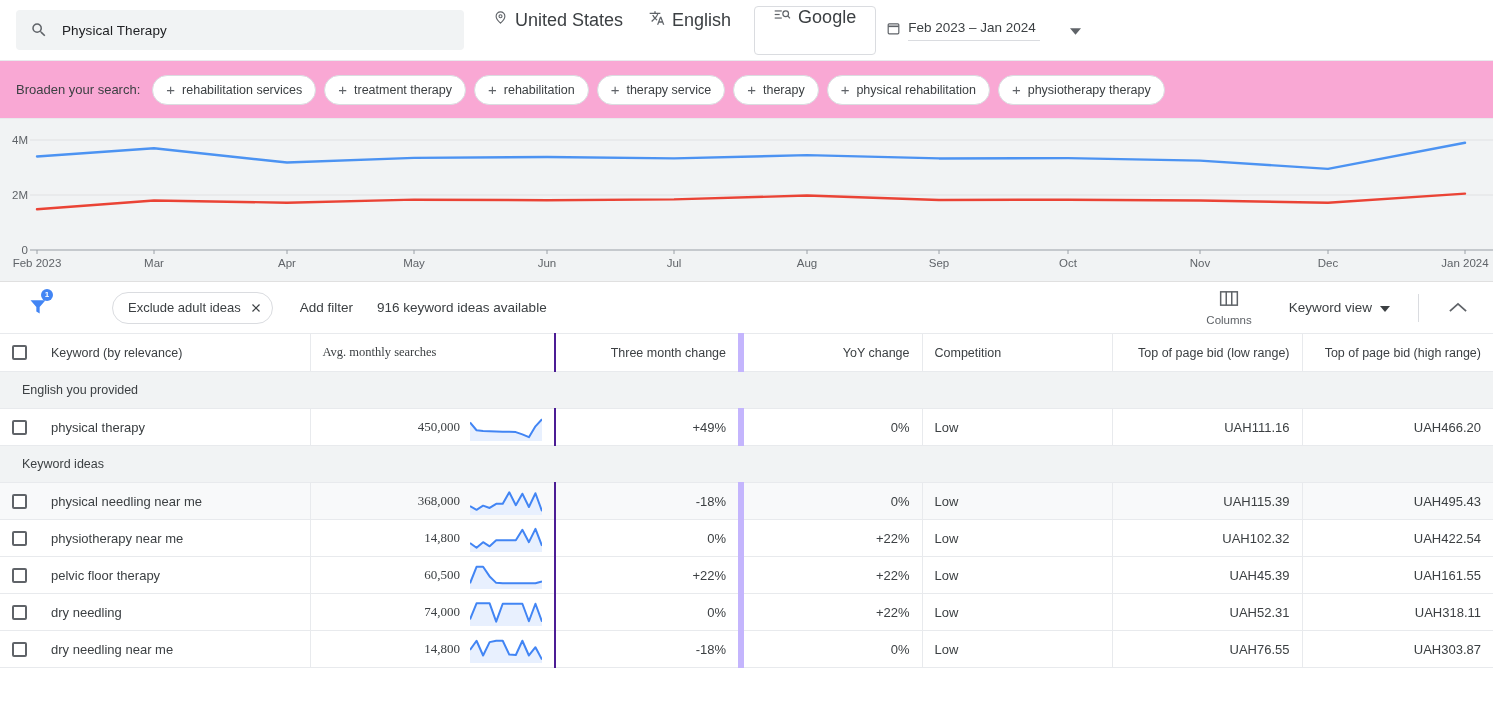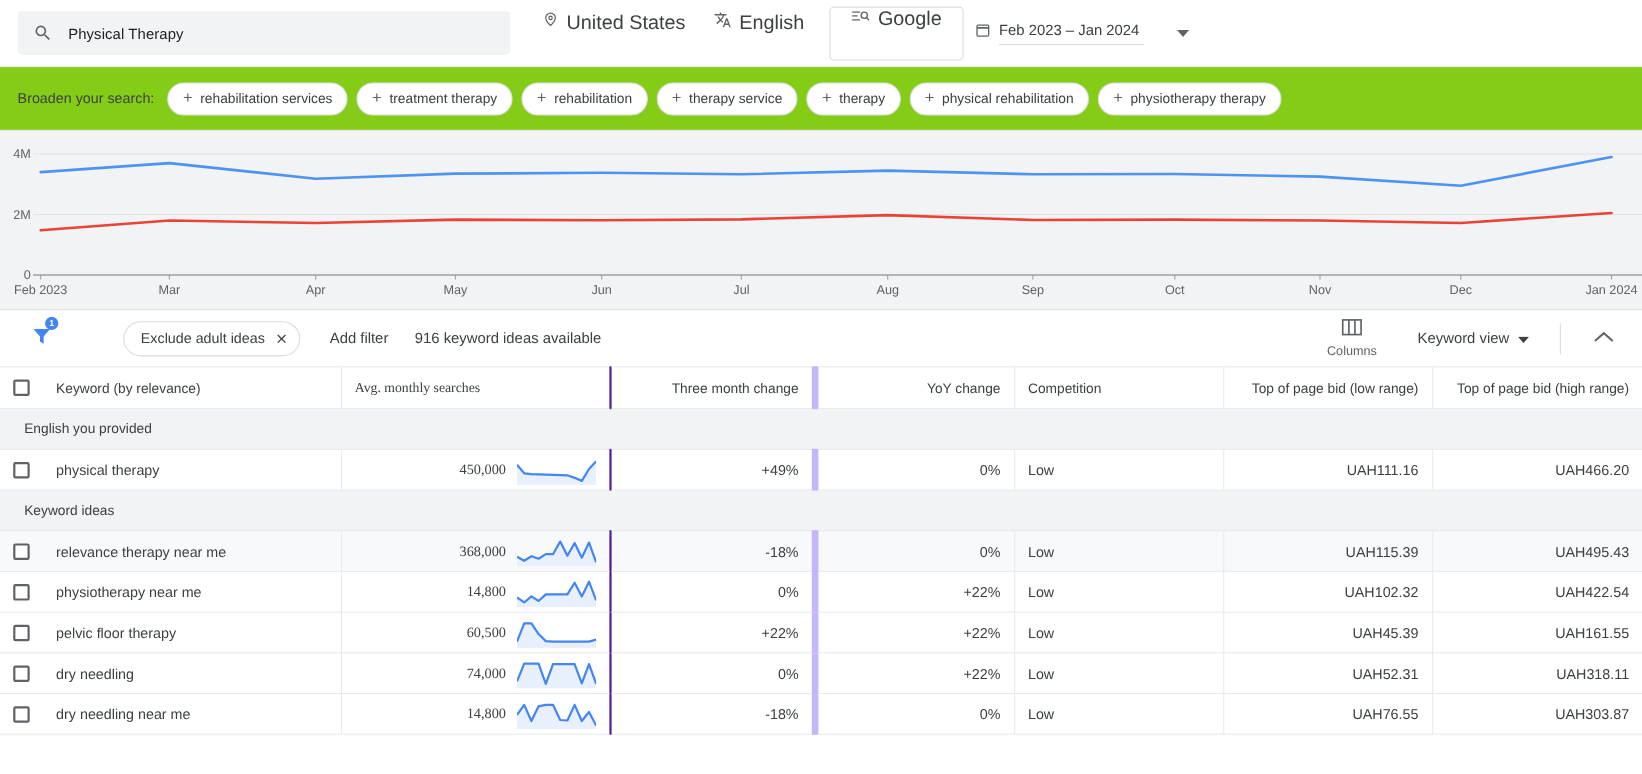--- a/index.html
+++ b/index.html
@@ -80,21 +80,21 @@
   }
   .tb-date .caret { margin-left: 30px; }
 
   
   .broaden {
     height: 58px;
     display: flex;
     align-items: center;
     padding: 0 16px;
     border-bottom: 1px solid #e8eaed;
-    background: #84cc16;
+    background: #f9a8d4;
     overflow: hidden;
   }
   .broaden-label {
     font-size: 13px;
     color: #3c4043;
     margin-right: 12px;
     white-space: nowrap;
   }
   .chip {
     display: inline-flex;
@@ -510,21 +510,21 @@
         <td class="c-low">UAH111.16</td>
         <td class="c-high">UAH466.20</td>
       </tr>
       <tr class="grouprow">
         <td colspan="7">Keyword ideas</td>
       </tr>
       <tr class="shaded">
         <td class="c-kw">
           <div class="kw-cell">
             <span class="cbox"></span>
-            <span class="kw-text">relevance therapy near me</span>
+            <span class="kw-text">physical needling near me</span>
           </div>
         </td>
         <td class="c-vol">
           <div class="vol-cell">
             <span>368,000</span>
             <svg width="72" height="28" class="spark">
               <polygon points="0,19.1 6.545454545454546,22.78 13.090909090909092,18.64 19.636363636363637,20.94 26.181818181818183,16.799999999999997 32.72727272727273,16.799999999999997 39.27272727272727,5.300000000000001 45.81818181818182,18.18 52.36363636363637,6.68 58.909090909090914,20.02 65.45454545454545,6.219999999999999 72,24.16 72,28 0,28" fill="#e8f0fe"></polygon>
               <polyline points="0,19.1 6.545454545454546,22.78 13.090909090909092,18.64 19.636363636363637,20.94 26.181818181818183,16.799999999999997 32.72727272727273,16.799999999999997 39.27272727272727,5.300000000000001 45.81818181818182,18.18 52.36363636363637,6.68 58.909090909090914,20.02 65.45454545454545,6.219999999999999 72,24.16" fill="none" stroke="#4285f4" stroke-width="2" stroke-linejoin="round"></polyline>
             </svg>
           </div>

